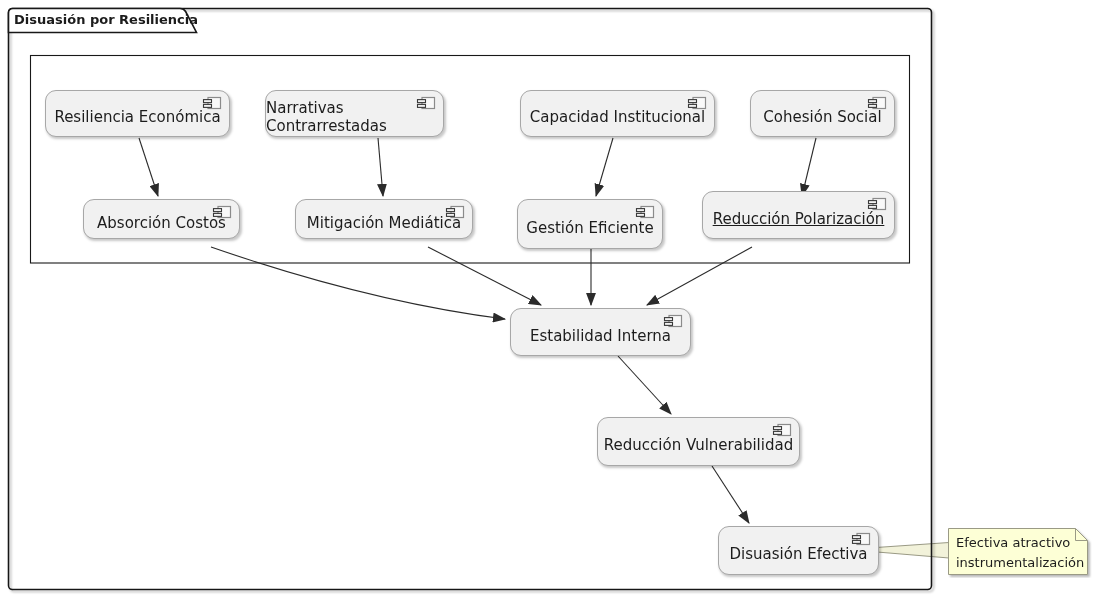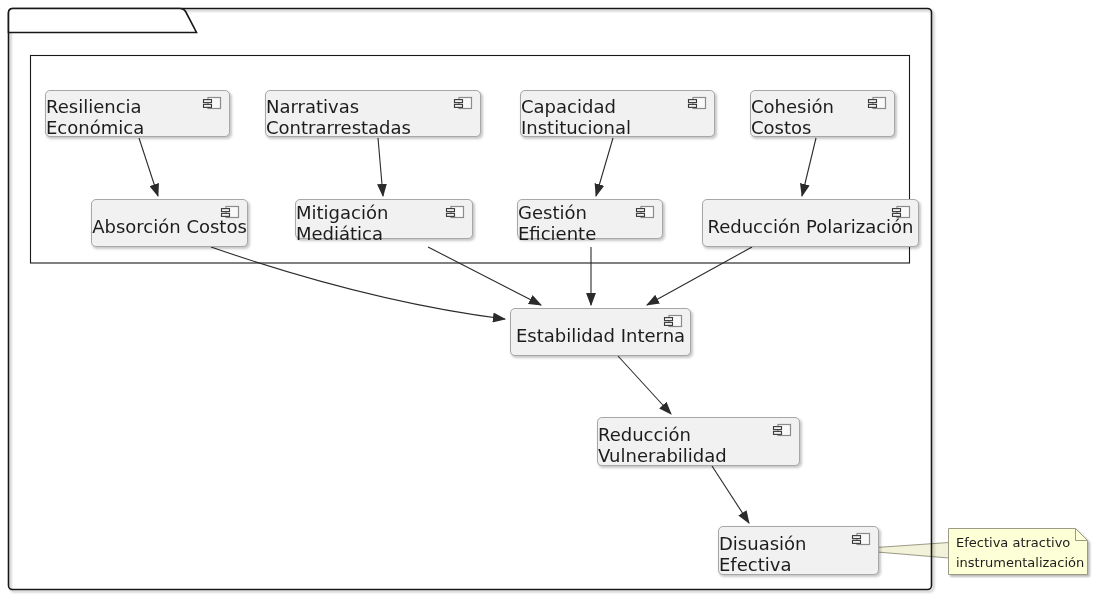--- a/index.html
+++ b/index.html
@@ -16,24 +16,24 @@
   .wedge{fill:#F2F2DA;stroke:var(--note-border,#9A9A85);stroke-width:1;}
   #edge-layer line,#edge-layer path{stroke:var(--edge,#2B2B2B);stroke-width:1.1;fill:none;}
   .overlay-text{position:absolute;z-index:2;}
   .frame-title{left:14px;top:12px;font-size:13px;font-weight:bold;}
   .container-title{left:30px;top:57px;width:880px;text-align:center;font-size:13px;font-weight:bold;}
   .note-text{left:956px;top:533px;font-size:13px;line-height:1.55;}
   .component{
     position:absolute;z-index:2;box-sizing:border-box;
     background:var(--component-fill,#F1F1F1);
     border:1px solid var(--component-border,#A7A7A7);
-    border-radius:5px;
+    border-radius:11px;
     box-shadow:1.5px 2px 2.5px rgba(0,0,0,0.22);
     display:flex;align-items:center;justify-content:center;
-    font-size:18px;padding-top:7px;
+    font-size:15px;padding-top:7px;
   }
   .cicon{position:absolute;top:5px;right:7px;}
   .cicon .body{fill:#f9f9f9;stroke:#8b8b8b;stroke-width:1.2;}
   .cicon .tab{fill:#f1f1f1;stroke:#3a3a3a;stroke-width:1.1;}
 </style>
 </head>
 <body>
 
 <div id="canvas">
 
@@ -64,37 +64,38 @@
         <line x1="816" y1="138" x2="802" y2="196" marker-end="url(#arrow)"></line>
         <path d="M211,247 Q370,302 505,319" marker-end="url(#arrow)"></path>
         <line x1="428" y1="247" x2="541" y2="305" marker-end="url(#arrow)"></line>
         <line x1="591" y1="247" x2="591" y2="305" marker-end="url(#arrow)"></line>
         <line x1="752" y1="247" x2="647" y2="305" marker-end="url(#arrow)"></line>
         <line x1="618" y1="356" x2="671" y2="414" marker-end="url(#arrow)"></line>
         <line x1="712" y1="466" x2="749" y2="523" marker-end="url(#arrow)"></line>
       </g>
   </svg>
 
+  <div class="overlay-text frame-title">Disuasión por Resiliencia</div>
 
 
   <div class="overlay-text note-text">
     <div>Efectiva atractivo</div>
     <div>instrumentalización</div>
   </div>
 
   <div id="node-layer">
       <div class="component" style="left: 45px; top: 90px; width: 185px; height: 47px;">
     <svg class="cicon" width="20" height="15" viewBox="0 0 20 15">
       <rect class="body" x="6" y="1.5" width="12.5" height="11"></rect>
       <rect class="tab" x="1.5" y="3.6" width="8" height="3"></rect>
       <rect class="tab" x="1.5" y="8.4" width="8" height="3"></rect>
     </svg>
     <span class="clabel">Resiliencia Económica</span>
   </div>
-      <div class="component" style="left: 265px; top: 90px; width: 216px; height: 47px;">
+      <div class="component" style="left: 265px; top: 90px; width: 179px; height: 47px;">
     <svg class="cicon" width="20" height="15" viewBox="0 0 20 15">
       <rect class="body" x="6" y="1.5" width="12.5" height="11"></rect>
       <rect class="tab" x="1.5" y="3.6" width="8" height="3"></rect>
       <rect class="tab" x="1.5" y="8.4" width="8" height="3"></rect>
     </svg>
     <span class="clabel">Narrativas Contrarrestadas</span>
   </div>
       <div class="component" style="left: 520px; top: 90px; width: 195px; height: 47px;">
     <svg class="cicon" width="20" height="15" viewBox="0 0 20 15">
       <rect class="body" x="6" y="1.5" width="12.5" height="11"></rect>
@@ -102,47 +103,47 @@
       <rect class="tab" x="1.5" y="8.4" width="8" height="3"></rect>
     </svg>
     <span class="clabel">Capacidad Institucional</span>
   </div>
       <div class="component" style="left: 750px; top: 90px; width: 145px; height: 47px;">
     <svg class="cicon" width="20" height="15" viewBox="0 0 20 15">
       <rect class="body" x="6" y="1.5" width="12.5" height="11"></rect>
       <rect class="tab" x="1.5" y="3.6" width="8" height="3"></rect>
       <rect class="tab" x="1.5" y="8.4" width="8" height="3"></rect>
     </svg>
-    <span class="clabel">Cohesión Costos</span>
+    <span class="clabel">Cohesión Social</span>
   </div>
-      <div class="component" style="left: 91px; top: 199px; width: 157px; height: 48px;">
+      <div class="component" style="left: 83px; top: 199px; width: 157px; height: 40px;">
     <svg class="cicon" width="20" height="15" viewBox="0 0 20 15">
       <rect class="body" x="6" y="1.5" width="12.5" height="11"></rect>
       <rect class="tab" x="1.5" y="3.6" width="8" height="3"></rect>
       <rect class="tab" x="1.5" y="8.4" width="8" height="3"></rect>
     </svg>
     <span class="clabel">Absorción Costos</span>
   </div>
       <div class="component" style="left: 295px; top: 199px; width: 178px; height: 40px;">
     <svg class="cicon" width="20" height="15" viewBox="0 0 20 15">
       <rect class="body" x="6" y="1.5" width="12.5" height="11"></rect>
       <rect class="tab" x="1.5" y="3.6" width="8" height="3"></rect>
       <rect class="tab" x="1.5" y="8.4" width="8" height="3"></rect>
     </svg>
     <span class="clabel">Mitigación Mediática</span>
   </div>
-      <div class="component" style="left: 517px; top: 199px; width: 146px; height: 40px;">
+      <div class="component" style="left: 517px; top: 199px; width: 146px; height: 50px;">
     <svg class="cicon" width="20" height="15" viewBox="0 0 20 15">
       <rect class="body" x="6" y="1.5" width="12.5" height="11"></rect>
       <rect class="tab" x="1.5" y="3.6" width="8" height="3"></rect>
       <rect class="tab" x="1.5" y="8.4" width="8" height="3"></rect>
     </svg>
     <span class="clabel">Gestión Eficiente</span>
   </div>
-      <div class="component" style="left: 702px; top: 199px; width: 217px; height: 48px;">
+      <div class="component" style="left: 702px; top: 191px; width: 193px; height: 48px; text-decoration: underline;">
     <svg class="cicon" width="20" height="15" viewBox="0 0 20 15">
       <rect class="body" x="6" y="1.5" width="12.5" height="11"></rect>
       <rect class="tab" x="1.5" y="3.6" width="8" height="3"></rect>
       <rect class="tab" x="1.5" y="8.4" width="8" height="3"></rect>
     </svg>
     <span class="clabel">Reducción Polarización</span>
   </div>
       <div class="component" style="left: 510px; top: 308px; width: 181px; height: 48px;">
     <svg class="cicon" width="20" height="15" viewBox="0 0 20 15">
       <rect class="body" x="6" y="1.5" width="12.5" height="11"></rect>

